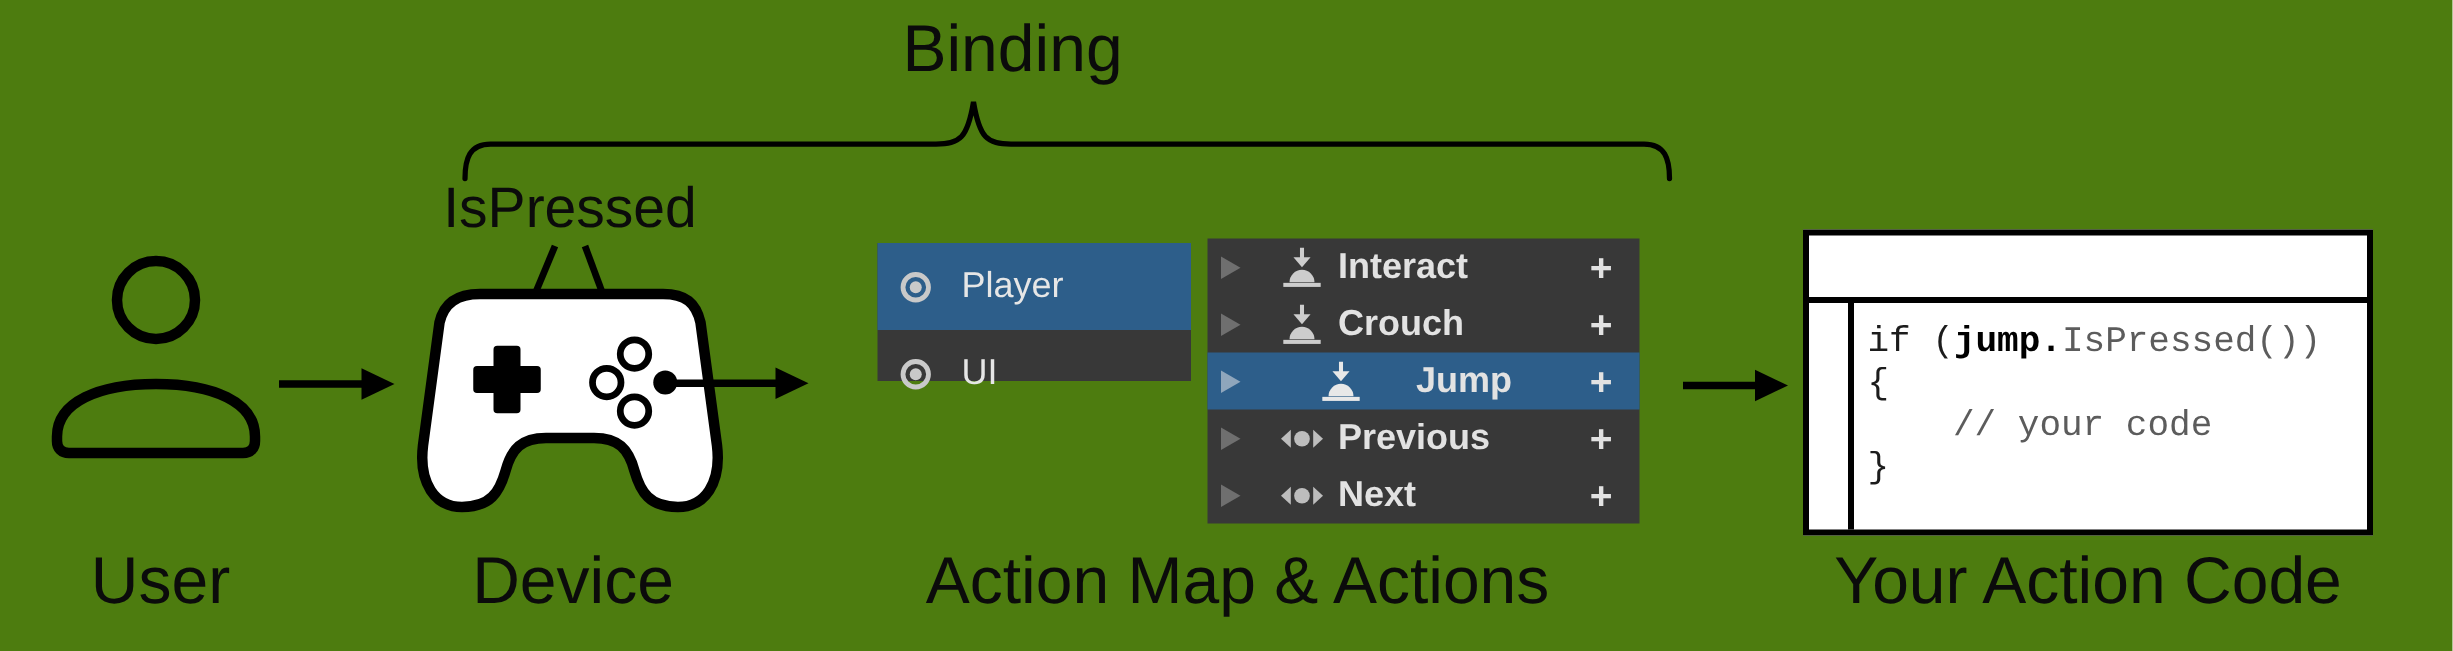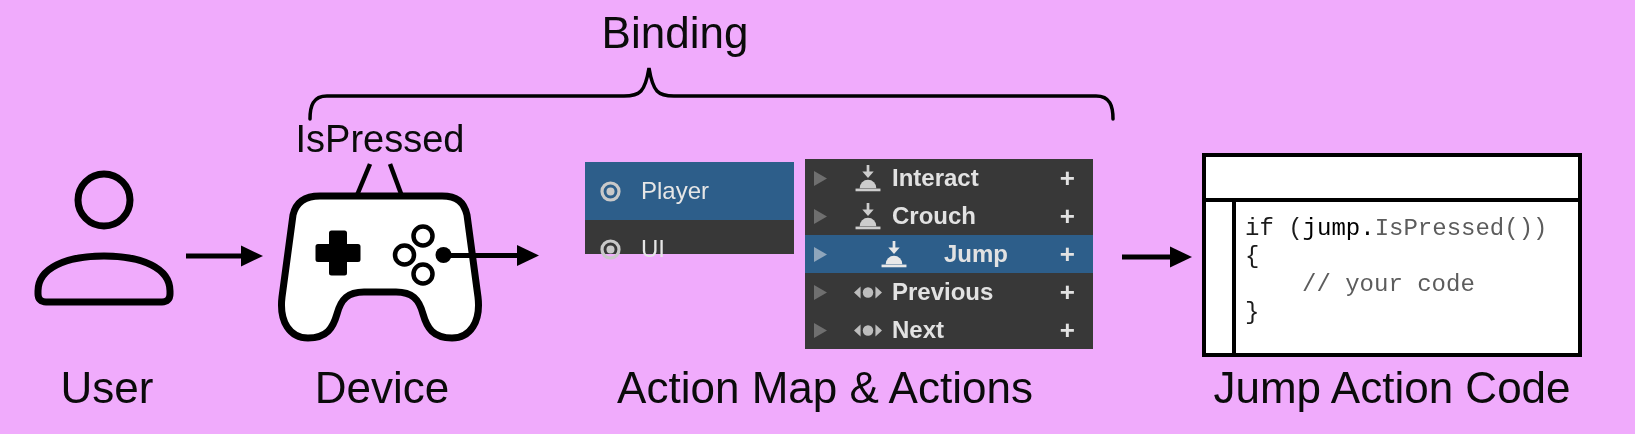--- a/index.html
+++ b/index.html
@@ -1,16 +1,16 @@
 <!DOCTYPE html>
 <html><head>
 <meta charset="utf-8">
 <style>
   html,body{margin:0;padding:0;background:#fff;}
-  .canvas{position:relative;width:1635px;height:434px;background:#f0abfc;overflow:hidden;
+  .canvas{position:relative;width:1635px;height:434px;background:#4d7c0f;overflow:hidden;
           font-family:"Liberation Sans",sans-serif;}
   .art{position:absolute;left:0;top:0;width:1635px;height:434px;}
 
   .lbl{position:absolute;color:#0b0b0b;white-space:nowrap;transform:translateX(-50%);}
   .lbl-binding{left:675px;top:8px;font-size:44px;}
   .lbl-controls{left:380px;top:118px;font-size:38px;}
   .lbl-bottom{top:363px;font-size:44px;}
   .lbl-user{left:107px;}
   .lbl-device{left:382px;}
   .lbl-map{left:825px;}
@@ -36,21 +36,21 @@
   .plus{font-size:26px;color:#E2E2E2;flex:0 0 auto;}
 
   
   .code-box{position:absolute;left:1202px;top:153px;width:380px;height:204px;box-sizing:border-box;
             border:4px solid #000;background:#fff;}
   .code-header{height:41px;border-bottom:4px solid #000;}
   .code-body{position:relative;height:151px;padding:13px 0 0 39px;box-sizing:border-box;
              font-family:"Liberation Mono","DejaVu Sans Mono",monospace;font-size:24px;line-height:28px;}
   .gutter{position:absolute;left:26px;top:0;bottom:0;width:4px;background:#000;}
   .code-line{white-space:pre;color:#1c1c1c;}
-  .cb{font-weight:normal;color:#000;}
+  .cb{font-weight:bold;color:#000;}
   .cg{color:#5c5c5c;}
   .indent{padding-left:57px;}
 </style>
 </head>
 <body>
 
 <div class="canvas">
 
   <svg class="art" viewBox="0 0 1635 434">
 
@@ -93,21 +93,21 @@
       <line x1="1122" y1="257" x2="1172" y2="257" stroke="#000" stroke-width="5"></line>
       <polygon points="1192,257 1170,246.5 1170,267.5" fill="#000"></polygon>
     </g>
   </svg>
 
   <div class="lbl lbl-binding">Binding</div>
   <div class="lbl lbl-controls">IsPressed</div>
   <div class="lbl lbl-bottom lbl-user">User</div>
   <div class="lbl lbl-bottom lbl-device">Device</div>
   <div class="lbl lbl-bottom lbl-map">Action Map &amp; Actions</div>
-  <div class="lbl lbl-bottom lbl-code">Jump Action Code</div>
+  <div class="lbl lbl-bottom lbl-code">Your Action Code</div>
 
   <div class="map-panel">
     <div class="map-row selected">
       <svg class="map-icon" viewBox="0 0 23 23">
         <circle cx="11.5" cy="11.5" r="8.5" fill="none" stroke="currentColor" stroke-width="3.2"></circle>
         <circle cx="11.5" cy="11.5" r="4" fill="currentColor"></circle>
       </svg>
       <span class="map-label">Player</span>
     </div>
     <div class="map-row">

